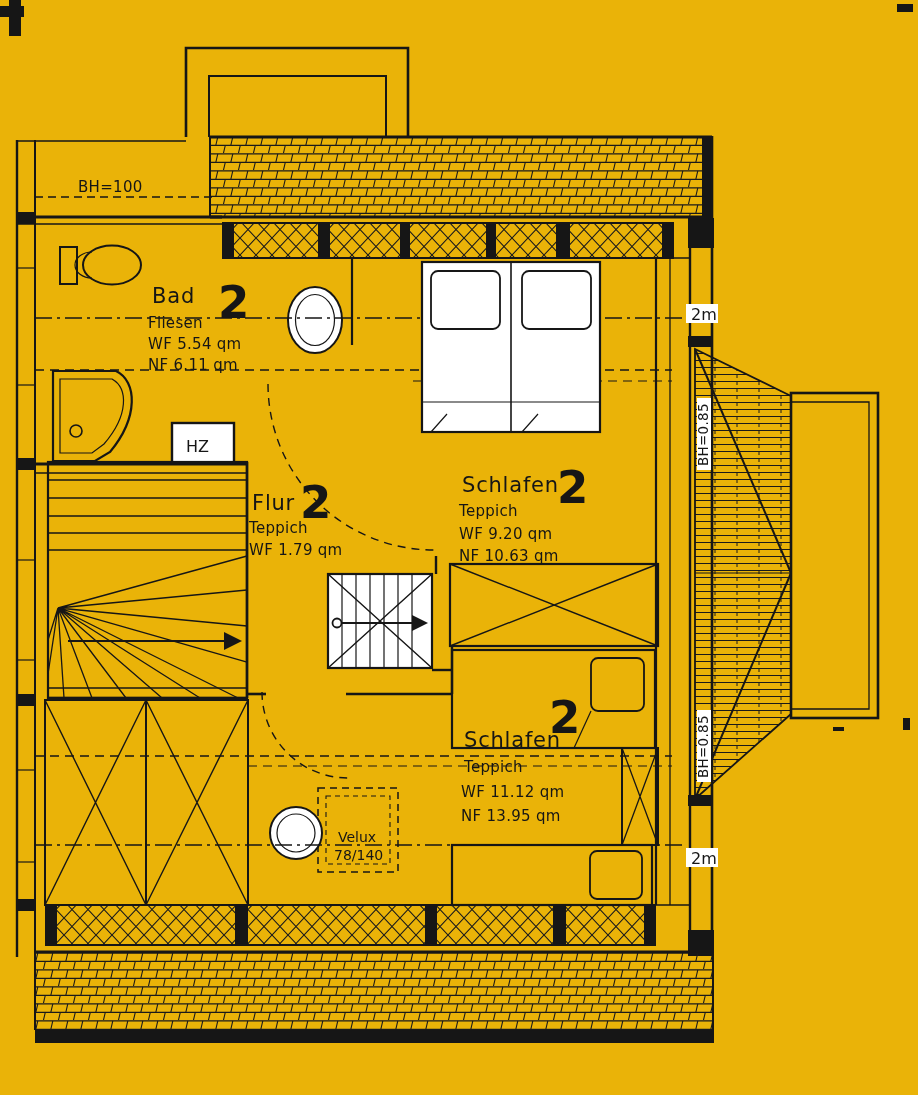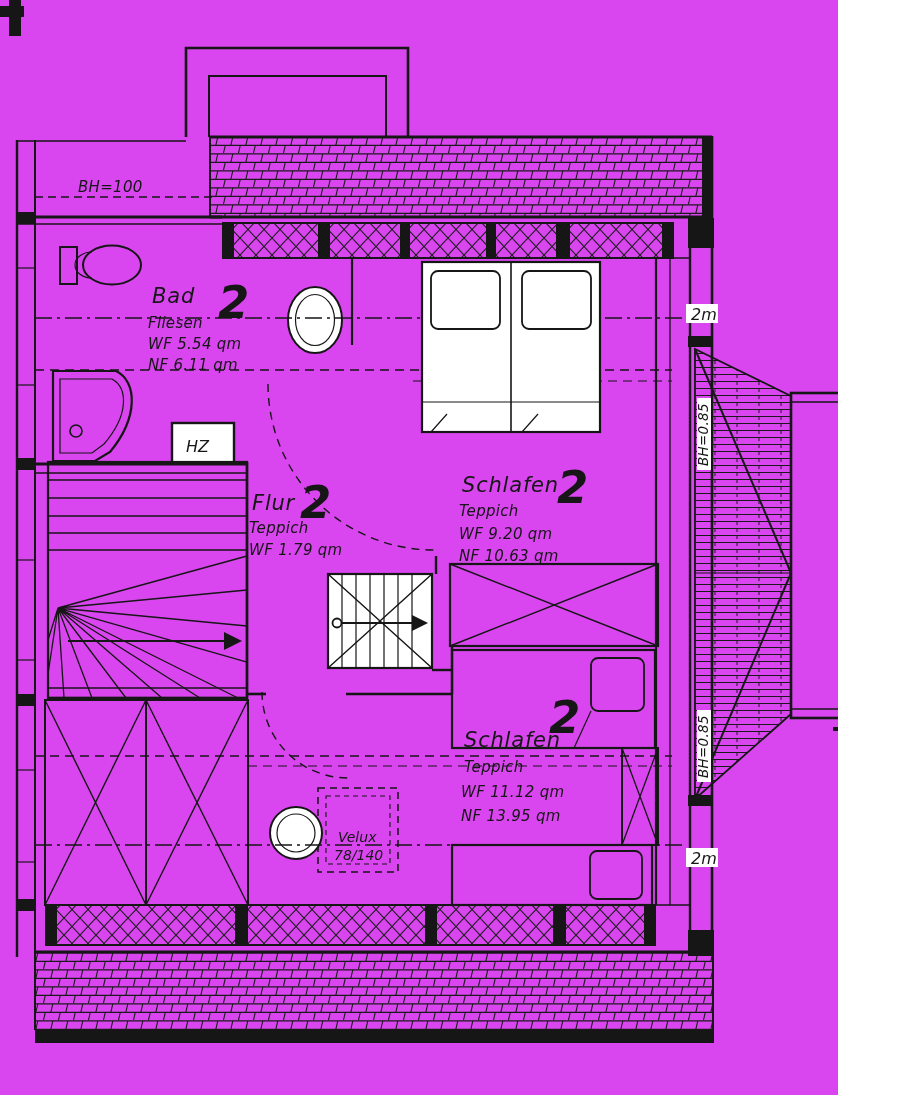--- a/index.html
+++ b/index.html
@@ -1,16 +1,16 @@
 <!DOCTYPE html>
 <html><head>
 <meta charset="utf-8">
 <style>
   html,body{margin:0;padding:0;background:#ffffff;}
-  .stage{position:relative;width:838px;height:1095px;background:#d946ef;overflow:hidden;font-style:italic;}
+  .stage{position:relative;width:918px;height:1095px;background:#eab308;overflow:hidden;}
   svg{display:block;}
   svg text{font-family:"DejaVu Sans","Liberation Sans",sans-serif;fill:#161616;}
   .t14{font-size:14px;}
   .t15{font-size:15px;letter-spacing:.3px;}
   .t16{font-size:16px;}
   .t21{font-size:21px;letter-spacing:.8px;}
   .big2{font-size:45px;font-weight:bold;}
   .tv{font-size:13.5px;letter-spacing:.3px;}
 </style>
 </head>

